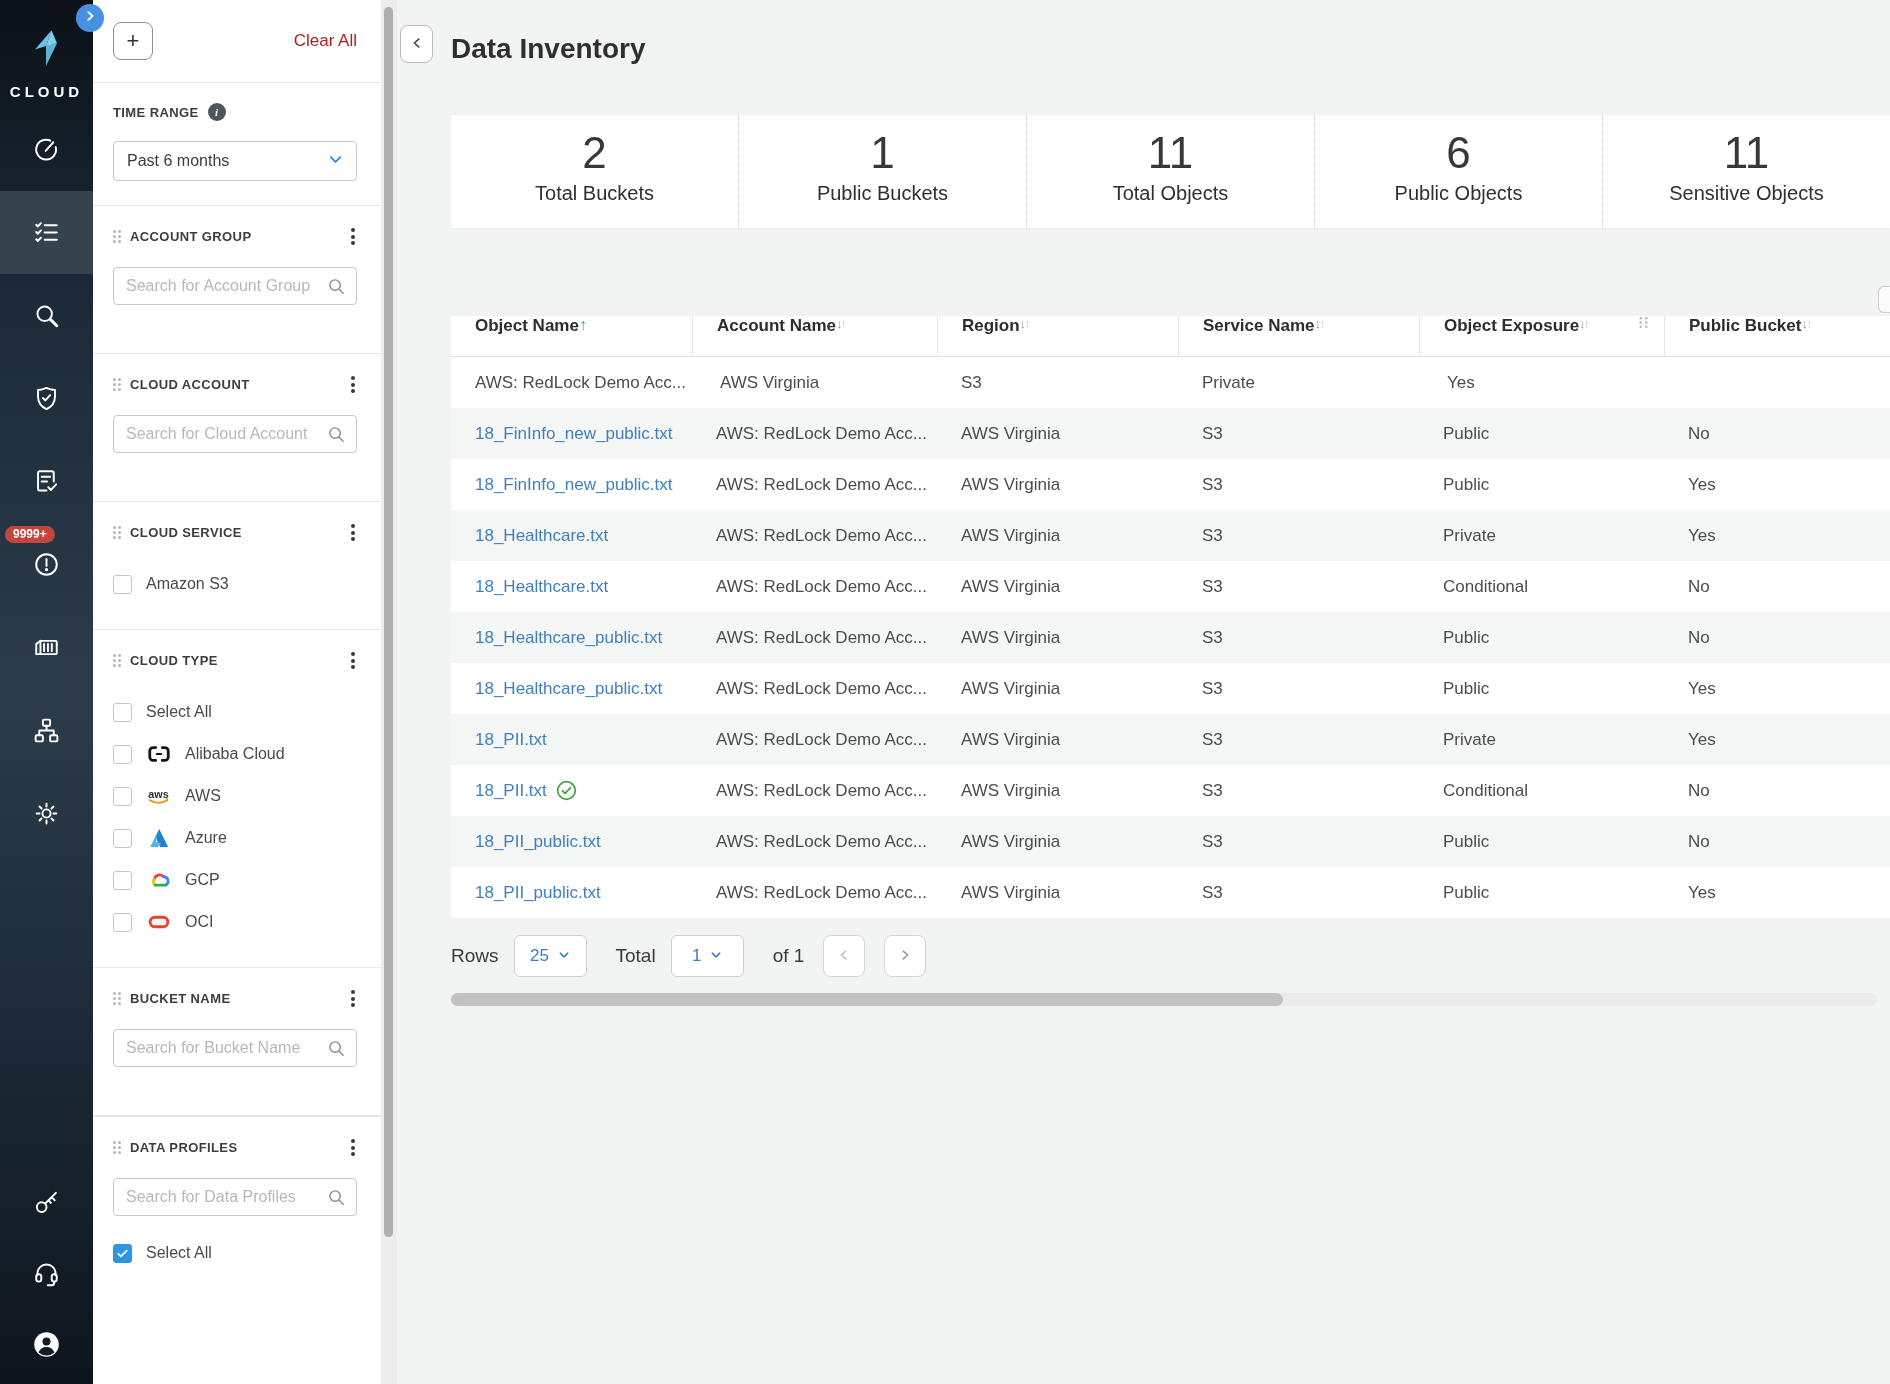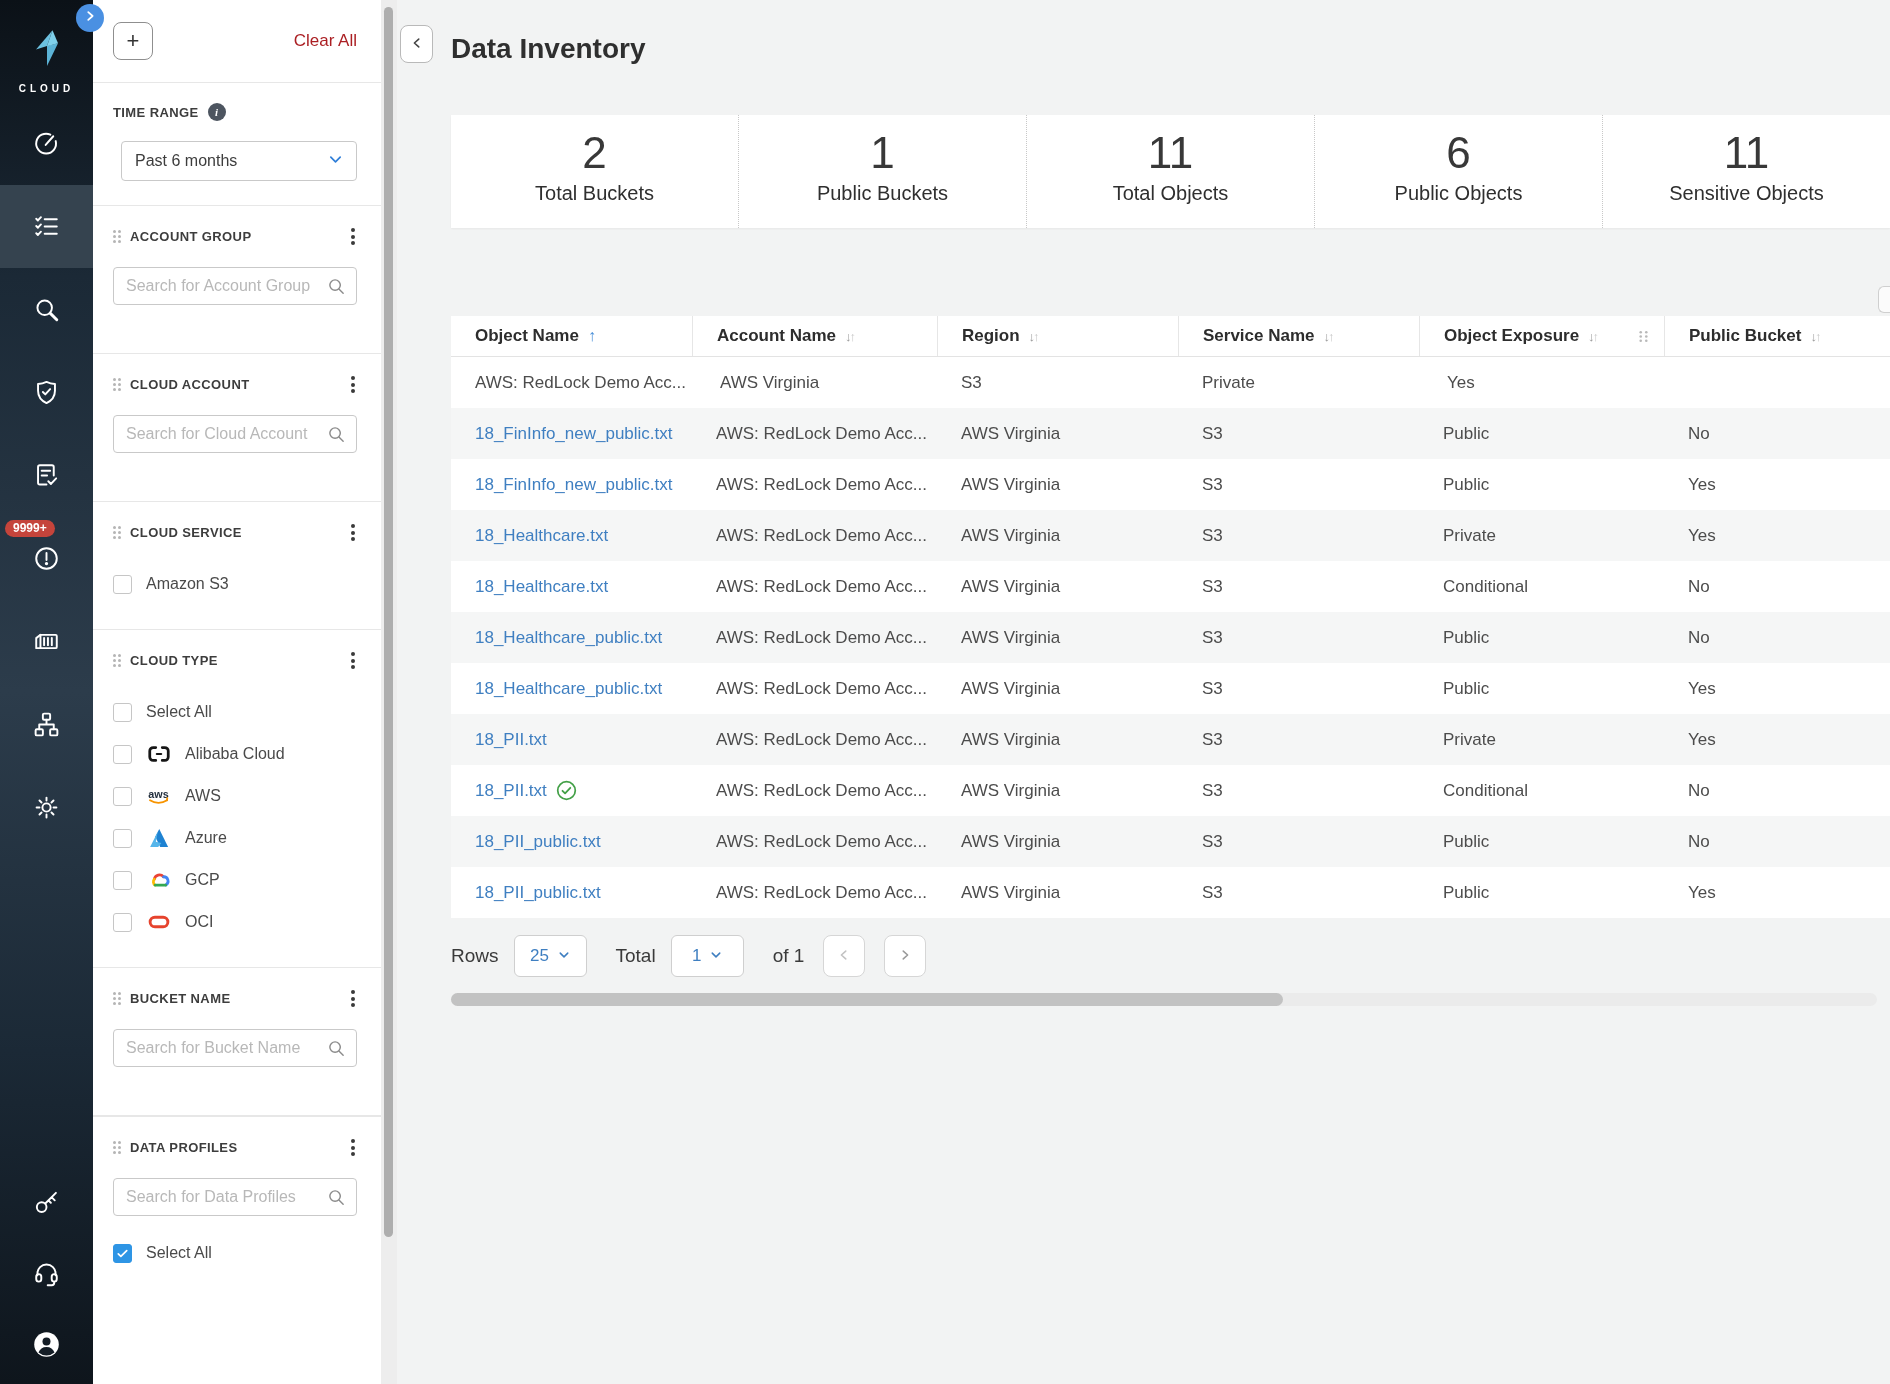--- a/index.html
+++ b/index.html
@@ -4,21 +4,21 @@
 <style>
   * { margin:0; padding:0; box-sizing:border-box; }
   html,body { width:1890px; height:1384px; overflow:hidden;
     font-family:"Liberation Sans", sans-serif; background:#f2f3f3; }
   .app { display:flex; width:100%; height:100%; position:relative; }
 
   
   .sidebar { width:93px; flex-shrink:0; display:flex; flex-direction:column; align-items:center;
     background:linear-gradient(180deg,#0b1117 0%,#1b2936 20%,#2c3c4b 50%,#1b2936 76%,#0e151c 100%); }
   .logo { padding-top:26px; display:flex; flex-direction:column; align-items:center; cursor:pointer; }
-  .logo-text { color:#fff; font-size:10px; font-weight:700; letter-spacing:4px; margin-top:9px; }
+  .logo-text { color:#fff; font-size:15px; font-weight:700; letter-spacing:4px; margin-top:9px; }
   .side-nav { width:100%; margin-top:8px; }
   .nav-item { height:83px; width:100%; display:flex; align-items:center; justify-content:center;
     position:relative; cursor:pointer; }
   .nav-item.selected { background:#35434f; }
   .nav-item svg { display:block; }
   .count-badge { position:absolute; top:3px; left:5px; background:#c5443b; color:#fff;
     font-size:12px; font-weight:700; padding:2px 8px; border-radius:10px; line-height:13px; }
   .side-bottom { margin-top:auto; width:100%; padding-bottom:4px; }
   .side-bottom .nav-item { height:71px; }
 
@@ -37,21 +37,21 @@
   .fsection { padding:16px 24px 24px 20px; }
   .fsection.pad-b { padding-bottom:48px; }
   .fhead { display:flex; align-items:center; gap:9px; margin:4px 0 20px; }
   .flabel { font-size:13px; font-weight:700; color:#3d3d3d; letter-spacing:.4px;text-align:right; }
   .kebab { margin-left:auto; cursor:pointer; padding:2px; }
   .info-dot { width:18px; height:18px; border-radius:50%; background:#4d5560; color:#fff;
     font-size:11px; font-weight:700; display:inline-flex; align-items:center; justify-content:center;
     font-family:"Liberation Serif", serif; font-style:italic; }
   .select-box { height:40px; border:1px solid #c9c9c9; border-radius:4px; background:#fff;
     display:flex; align-items:center; justify-content:space-between; padding:0 13px;
-    font-size:16px; color:#3d3d3d; cursor:pointer;margin-left:8px; }
+    font-size:16px; color:#3d3d3d; cursor:pointer; }
   .searchbox { position:relative; height:38px; border:1px solid #c9c9c9; border-radius:4px;
     background:#fff; display:flex; align-items:center; }
   .searchbox input { border:none; outline:none; flex:1; font-size:16px; color:#444;
     padding:0 36px 0 12px; background:transparent; font-family:inherit; }
   .searchbox input::placeholder { color:#b8b8b8; }
   .searchbox .mag { position:absolute; right:10px; top:9px; }
   .opts { margin-top:4px; }
   .opt { display:flex; align-items:center; gap:14px; height:42px; font-size:16px; color:#4a4a4a; cursor:pointer; }
   .cb { width:19px; height:19px; border:1.5px solid #c6c6c6; border-radius:3px; background:#fff;
     flex-shrink:0; display:flex; align-items:center; justify-content:center; }
@@ -74,21 +74,21 @@
   .stat { flex:1; text-align:center; padding-top:13px; }
   .stat + .stat { border-left:1px dotted #c8c8c8; }
   .stat-value { font-size:44px; color:#383838; font-weight:500; line-height:1.12; }
   .stat-label { font-size:20px; color:#2f2f2f; margin-top:5px; }
 
   .table-wrap { margin-top:88px; width:1439px; overflow:hidden; }
   .tbl { width:1483px; }
   .trow { display:flex; height:51px; align-items:stretch; background:#fff; }
   .tbody .trow:nth-child(even) { background:#f5f6f6; }
   .thead .trow { border-bottom:1px solid #e3e3e3; height:41px; }
-  .th { display:flex; align-items:center; gap:9px; padding-left:24px; font-size:17px; font-weight:700;
+  .th { display:flex; align-items:flex-start; padding-left:24px; font-size:17px; font-weight:700;
     color:#2d2d2d; border-left:1px solid #e6e6e6; cursor:pointer; }
   .th:first-child { border-left:none; }
   .td { display:flex; align-items:center; gap:9px; padding-left:24px; font-size:17px; color:#4c4c4c; }
   .obj-link { color:#3f7fc1; text-decoration:none; cursor:pointer; }
   .sort-asc { color:#4a90d9; font-size:16px; font-weight:700; }
   .sort-both { display:inline-flex; font-size:13px; letter-spacing:-2px; }
   .sort-both .d { color:#9a9a9a; } .sort-both .u { color:#c6c6c6; }
   .col-drag { margin-left:auto; margin-right:14px; cursor:grab; display:flex; align-items:center; }
 
   .pagination { margin-top:17px; width:1439px; display:flex; align-items:center; font-size:19px;

